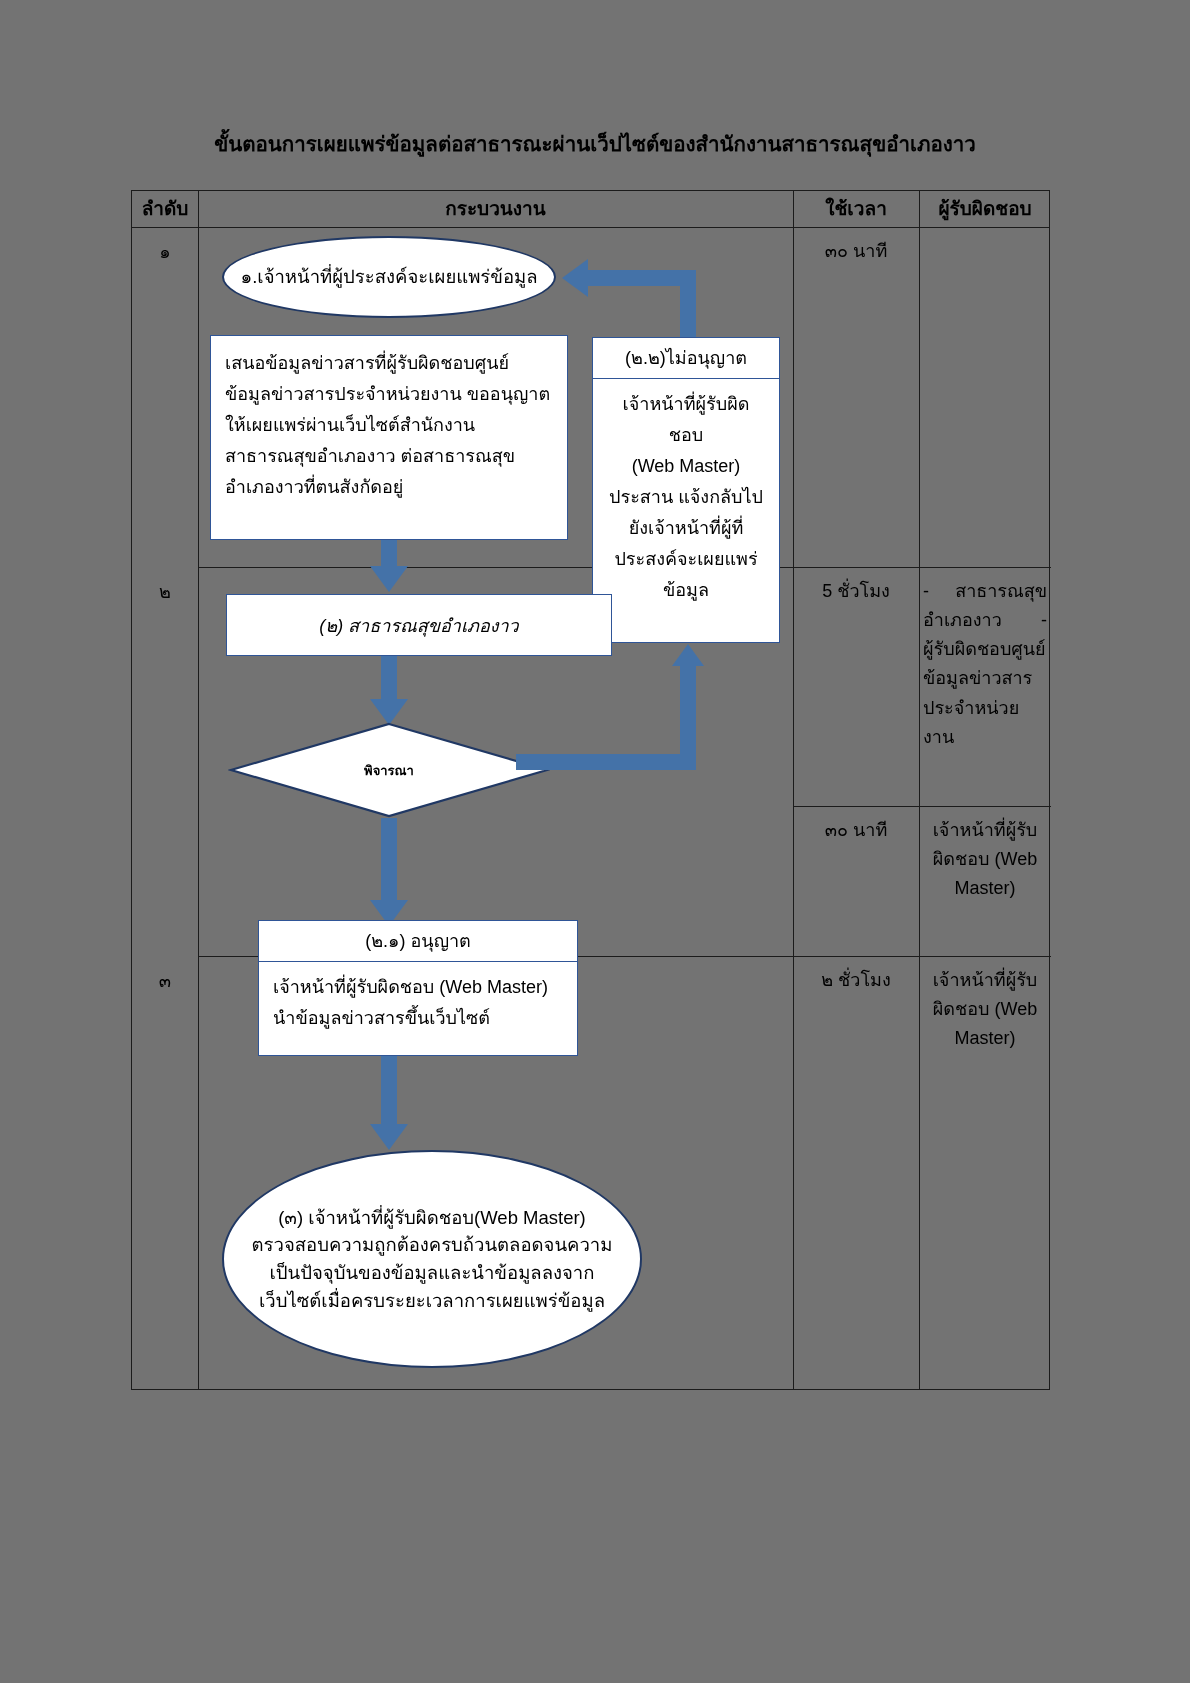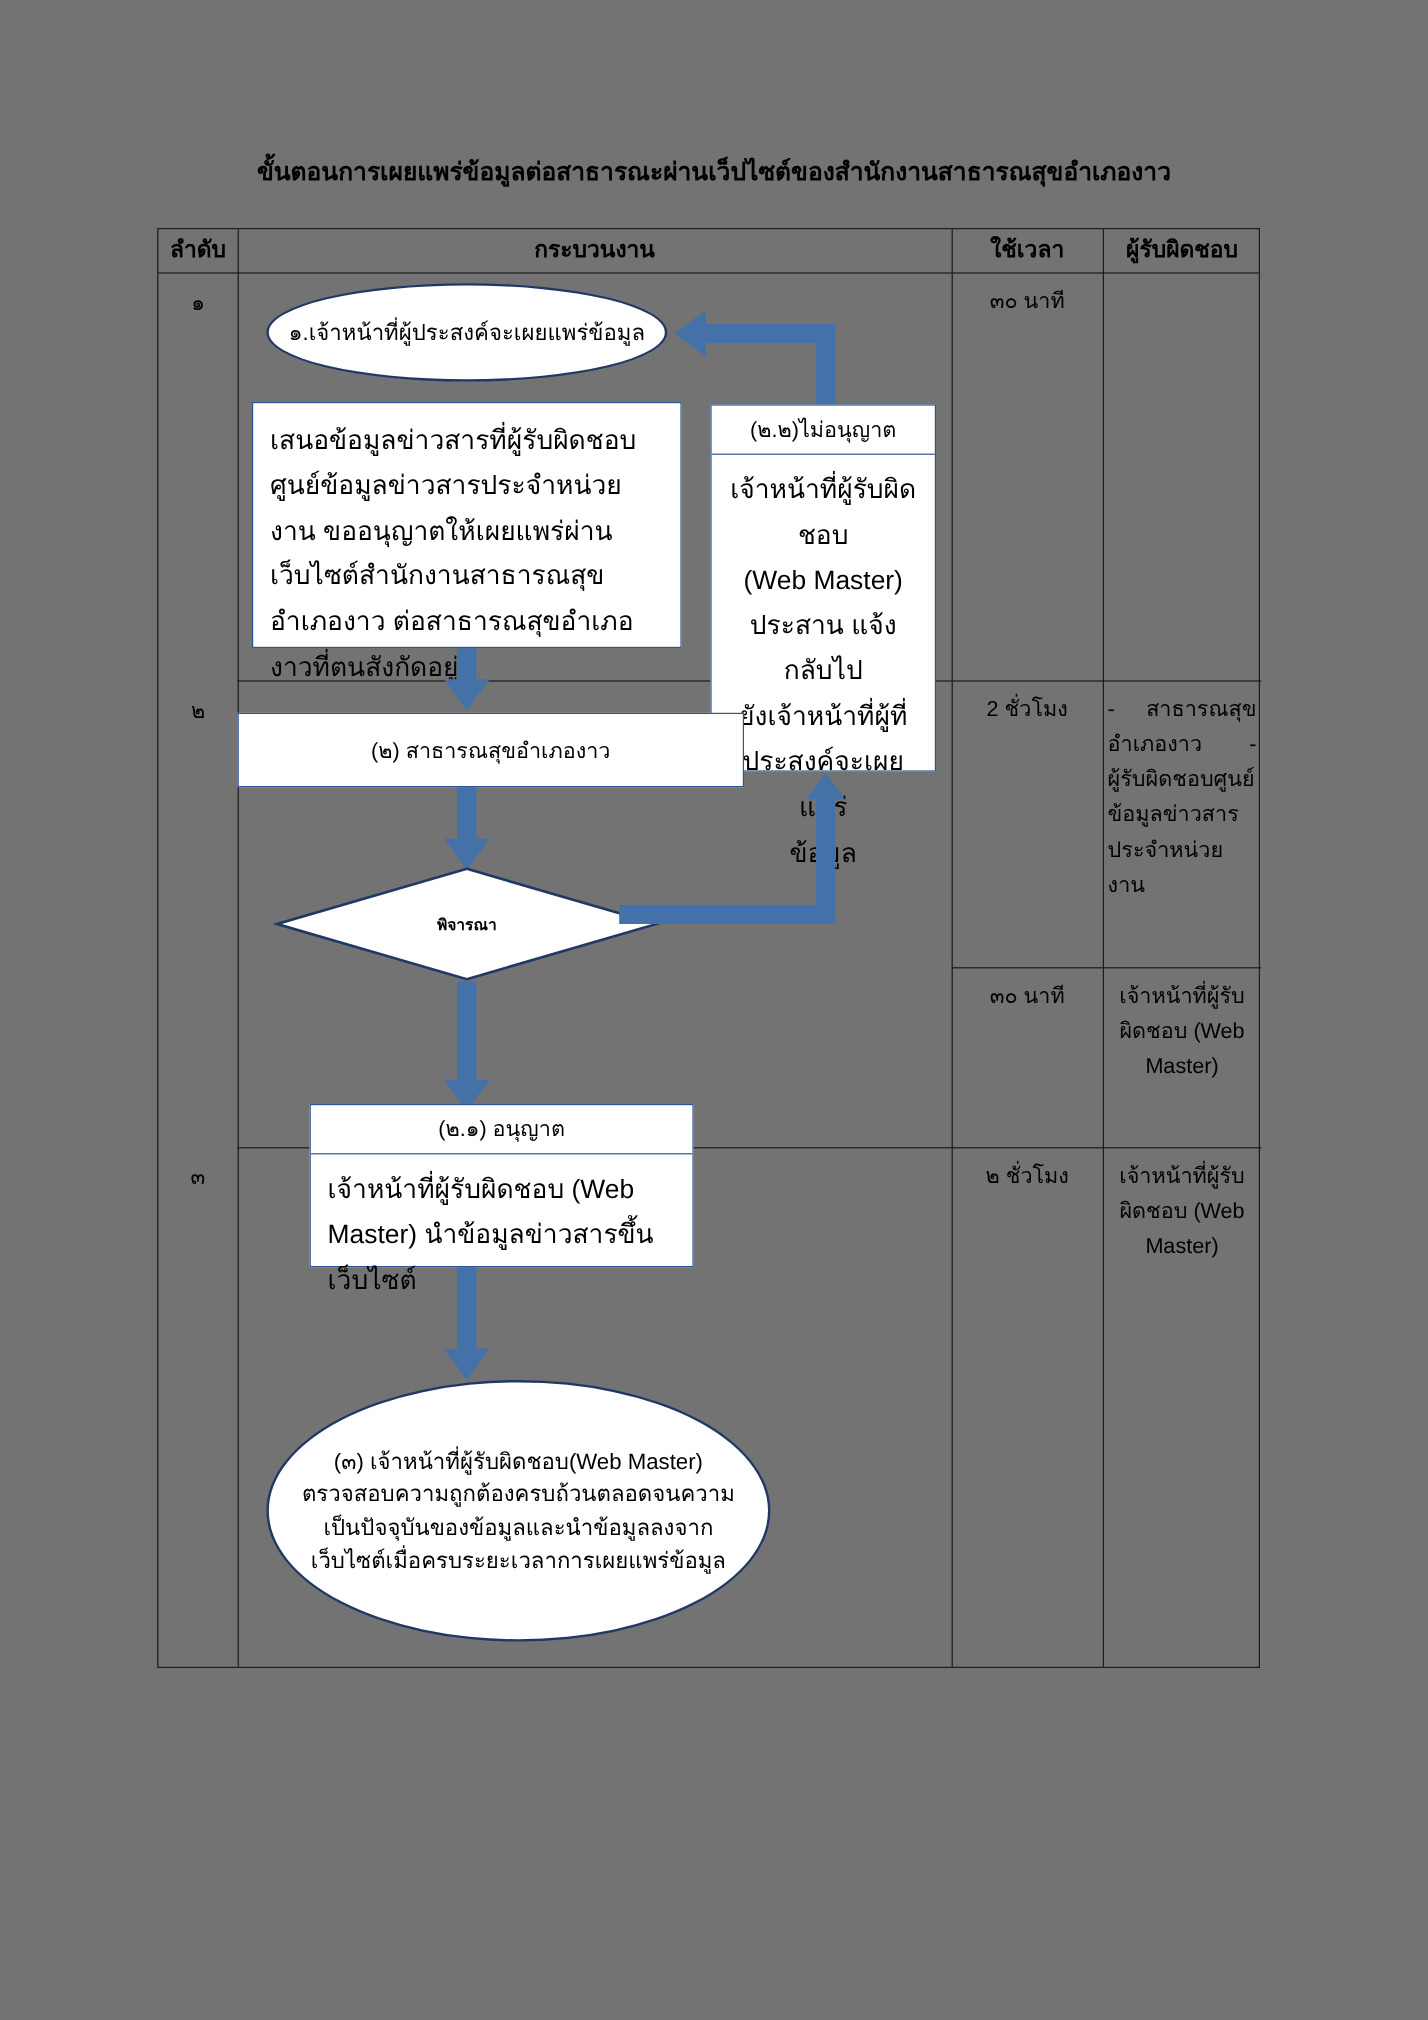--- a/index.html
+++ b/index.html
@@ -111,21 +111,21 @@
     line-height: 1.42;
     background: #ffffff;
   }
   .rect {
     border: 1.8px solid #2f5597;
     background: #ffffff;
     box-sizing: border-box;
   }
   .rect .body {
     padding: 12px 14px 10px 14px;
-    font-size: 22px;
+    font-size: 18px;
     line-height: 1.72;
   }
   .rect .cap {
     height: 40px;
     line-height: 40px;
     text-align: center;
     font-size: 18px;
     border-bottom: 1.8px solid #2f5597;
   }
   .rect .cap + .body {
@@ -204,21 +204,21 @@
     <div class="hcell" style="left:0;width:66px;">ลำดับ</div>
     <div class="hcell" style="left:66px;width:595px;">กระบวนงาน</div>
     <div class="hcell" style="left:661px;width:126px;">ใช้เวลา</div>
     <div class="hcell" style="left:787px;width:132px;">ผู้รับผิดชอบ</div>
 
     <div class="seqnum" style="left:0;top:46px;">๑</div>
     <div class="seqnum" style="left:0;top:386px;">๒</div>
     <div class="seqnum" style="left:0;top:775px;">๓</div>
 
     <div class="cell" style="left:661px;top:46px;width:126px;">๓๐ นาที</div>
-    <div class="cell" style="left:661px;top:386px;width:126px;">2 ชั่วโมง</div>
+    <div class="cell" style="left:661px;top:386px;width:126px;">5 ชั่วโมง</div>
     <div class="cell" style="left:661px;top:625px;width:126px;">๓๐ นาที</div>
     <div class="cell" style="left:661px;top:775px;width:126px;">๒ ชั่วโมง</div>
 
     <div class="cell justify" style="left:791px;top:386px;width:124px;">- สาธารณสุขอำเภองาว - ผู้รับผิดชอบศูนย์ข้อมูลข่าวสารประจำหน่วยงาน</div>
     <div class="cell" style="left:791px;top:625px;width:124px;">เจ้าหน้าที่ผู้รับผิดชอบ (Web Master)</div>
     <div class="cell" style="left:791px;top:775px;width:124px;">เจ้าหน้าที่ผู้รับผิดชอบ (Web Master)</div>
   </div>
 
   <div class="shape ellipse" style="left:222px;top:236px;width:334px;height:82px;">
     <span>๑.เจ้าหน้าที่ผู้ประสงค์จะเผยแพร่ข้อมูล</span>
@@ -240,21 +240,21 @@
       <div>ประสาน แจ้งกลับไป</div>
       <div>ยังเจ้าหน้าที่ผู้ที่</div>
       <div>ประสงค์จะเผยแพร่</div>
       <div>ข้อมูล</div>
     </div>
   </div>
 
   <div class="arrow-stem" style="left:381px;top:540px;width:16px;height:30px;"></div>
   <div class="arrow-head head-down" style="left:370px;top:566px;"></div>
 
-  <div class="shape rect" style="left:198px;top:594px;width:422px;height:62px;">
+  <div class="shape rect" style="left:226px;top:594px;width:386px;height:62px;font-style:italic;">
     <div class="vcenter">(๒) สาธารณสุขอำเภองาว</div>
   </div>
 
   <div class="arrow-stem" style="left:381px;top:656px;width:16px;height:47px;"></div>
   <div class="arrow-head head-down" style="left:370px;top:699px;"></div>
 
   <div class="diamond-wrap" style="left:228px;top:722px;width:322px;height:96px;">
     <svg width="322" height="96" viewBox="0 0 322 96" aria-hidden="true">
       <polygon points="161,2 319,48 161,94 3,48" fill="#ffffff" stroke="#203864" stroke-width="2.2"></polygon>
     </svg>

